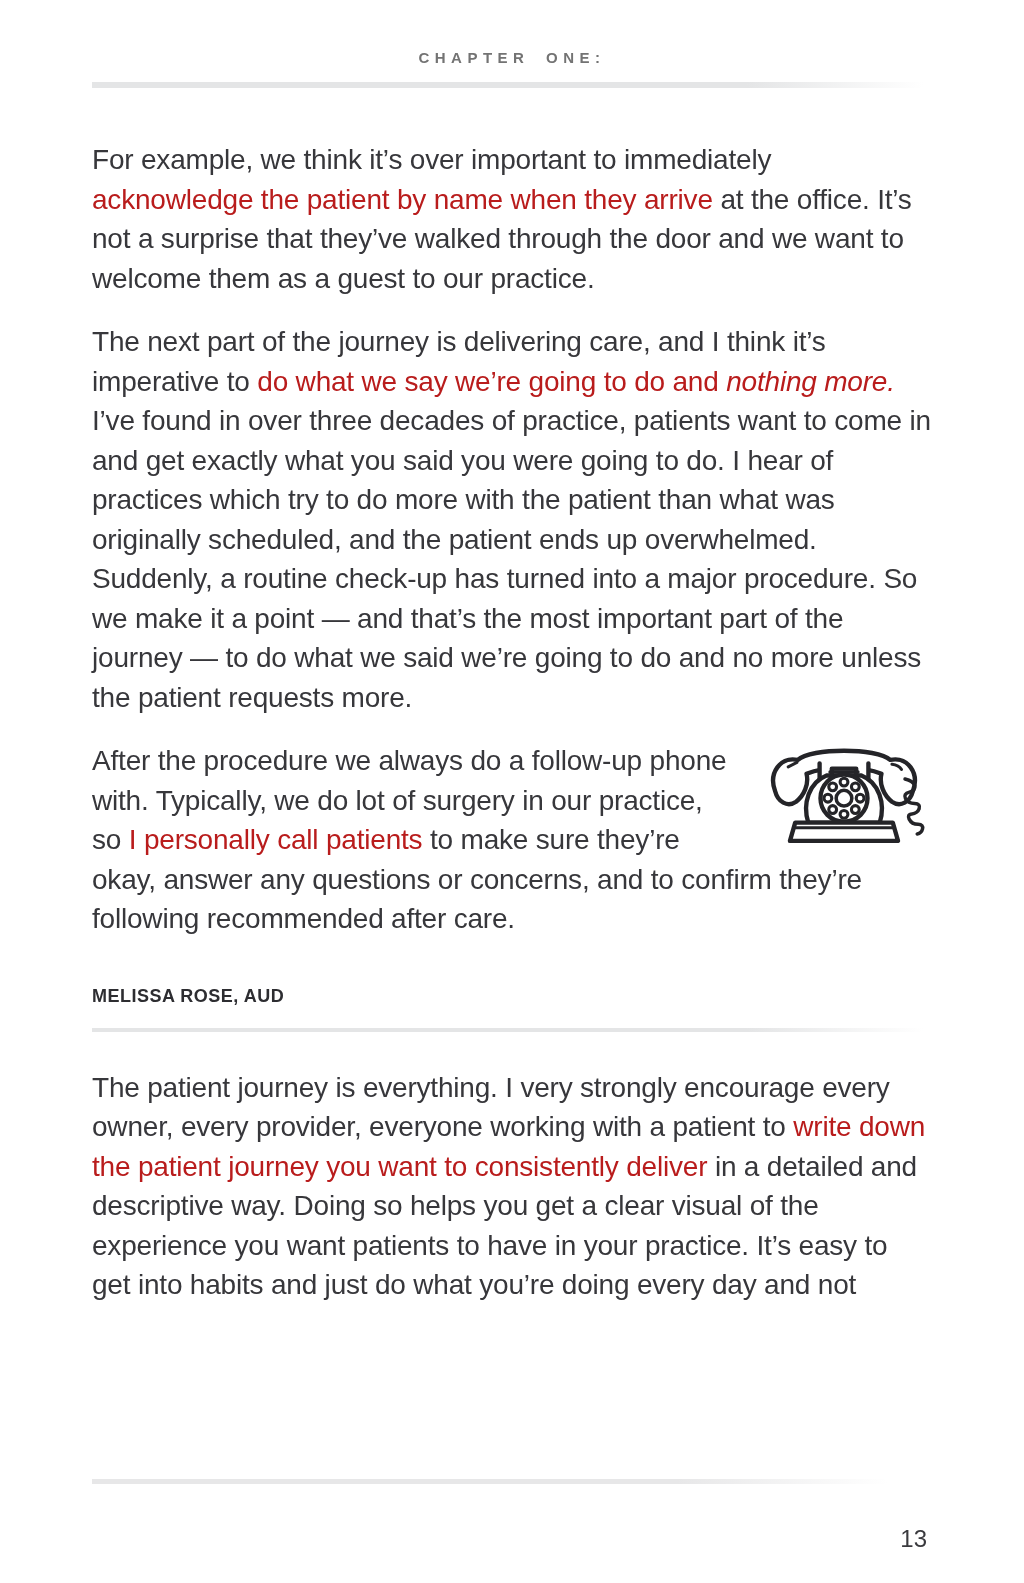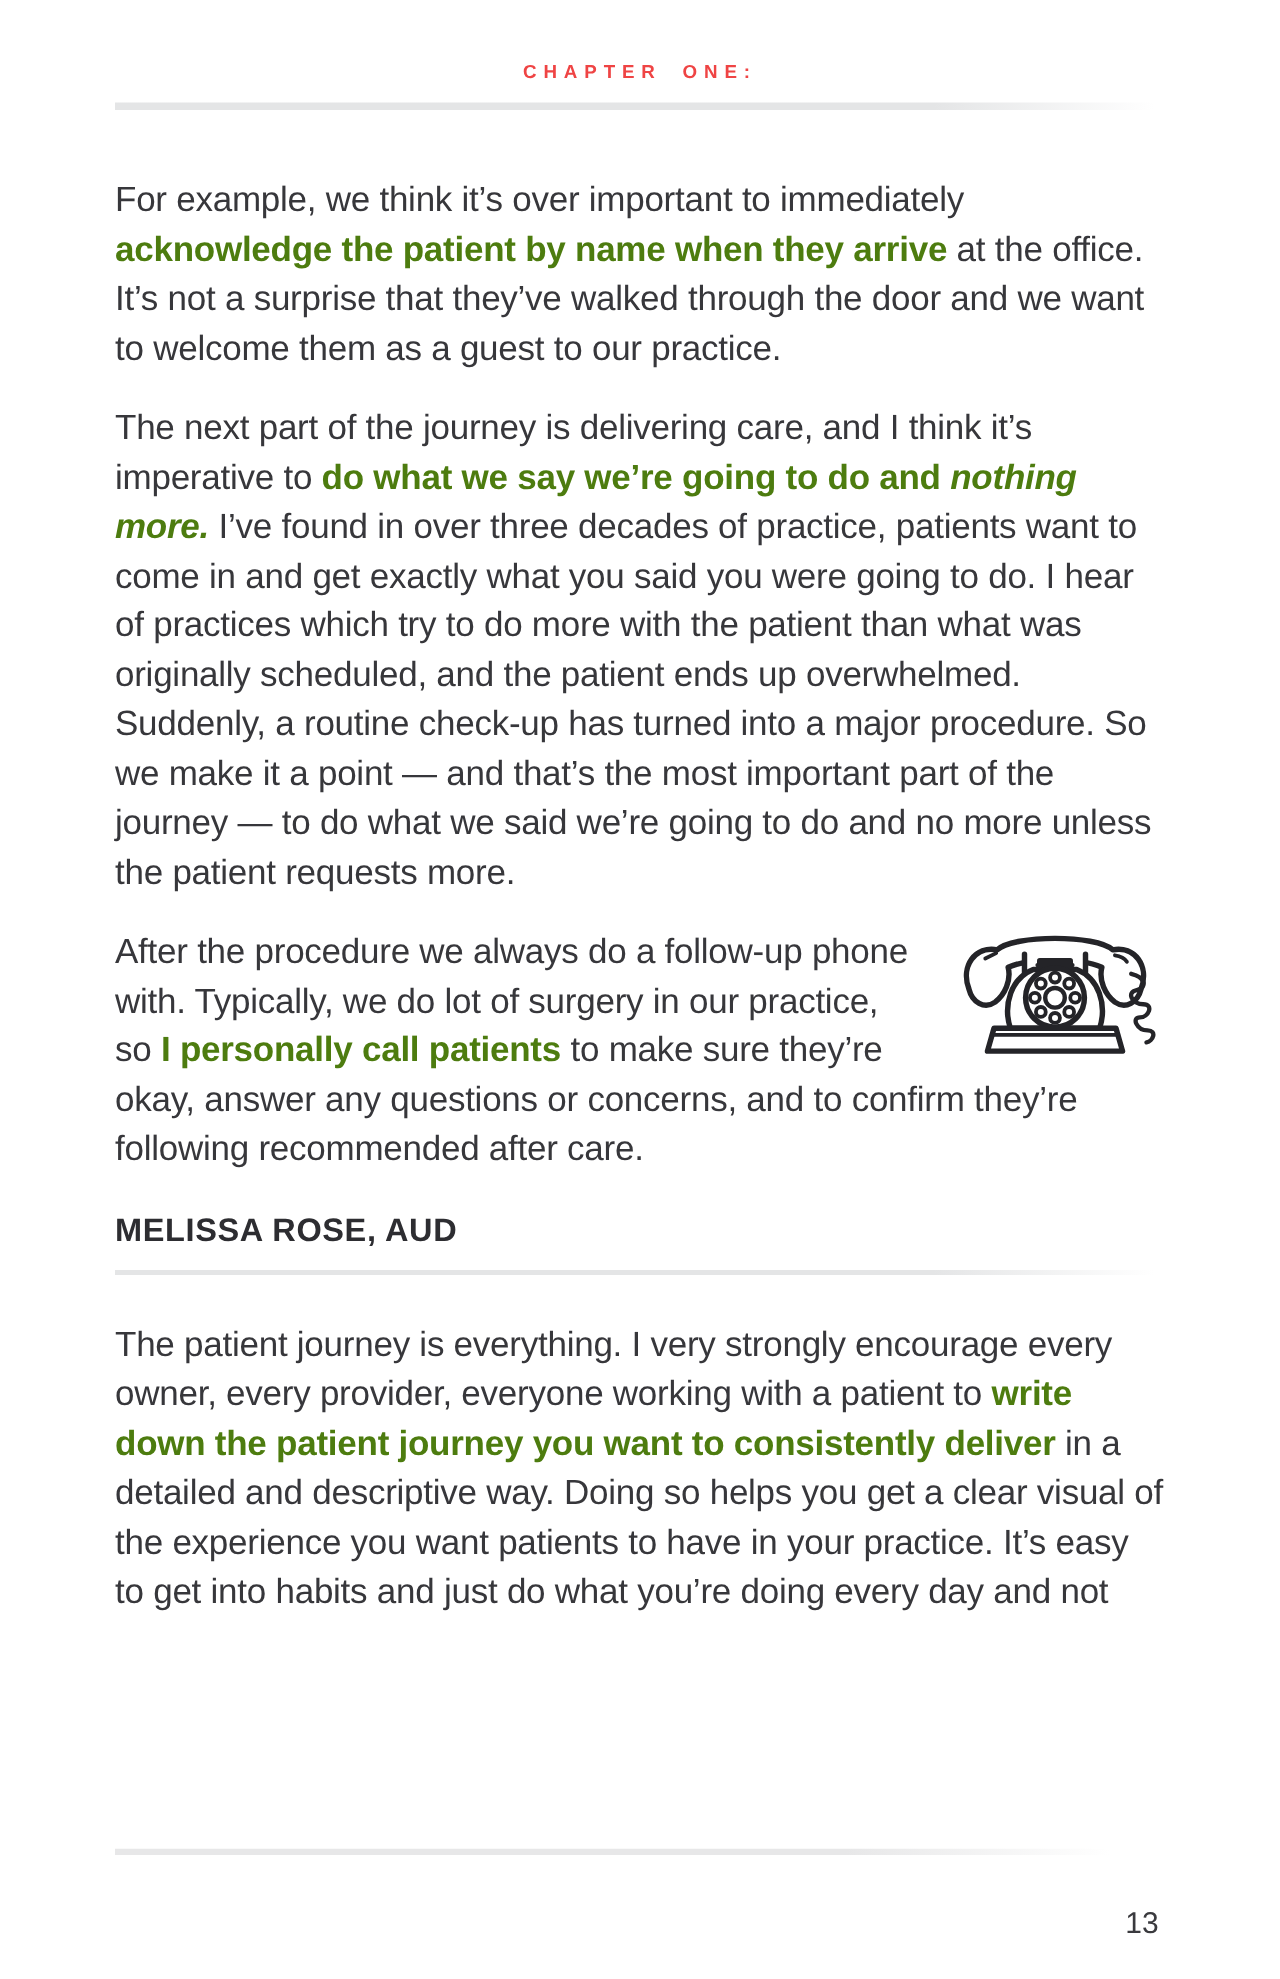--- a/index.html
+++ b/index.html
@@ -16,21 +16,21 @@
     -webkit-font-smoothing: antialiased;
   }
   .page {
     position: relative;
     width: 840px;
     margin: 0 92px;
     padding-top: 46px;
   }
   .chapter-header {
     text-align: center;
-    color: #ef4444;
+    color: #737373;
     font-weight: 700;
     font-size: 15px;
     letter-spacing: 5.5px;
     word-spacing: 7px;
     line-height: 24px;
   }
   .rule {
     height: 6px;
     background: linear-gradient(to right, #e4e5e6 0%, #e4e5e6 78%, rgba(228,229,230,0) 99%);
     margin-top: 12px;
@@ -43,34 +43,34 @@
     font-size: 28px;
     line-height: 39.5px;
     color: #37373b;
     margin: 0 0 24px 0;
     letter-spacing: -0.2px;
   }
   .body-copy p.first {
     margin-top: 52px;
   }
   .body-copy b, .body-copy .b {
-    font-weight: 700;
-    color: #4d7c0f;
+    font-weight: 400;
+    color: #b91c1c;
   }
   .body-copy .i { font-style: italic; }
   .phone-figure {
     float: right;
     width: 176px;
     height: 122px;
     margin: -16px 0 12px 24px;
   }
   .phone-figure svg { width: 100%; height: 100%; }
   .speaker-heading {
-    margin-top: 28px;
-    font-size: 26px;
+    margin-top: 40px;
+    font-size: 18px;
     font-weight: 700;
     letter-spacing: 0.5px;
     color: #2d2d31;
     line-height: 34px;
   }
   .final-copy { margin-top: 36px; }
   .final-copy p { margin-bottom: 0; }
   .footer-rule {
     position: absolute;
     left: 92px;

